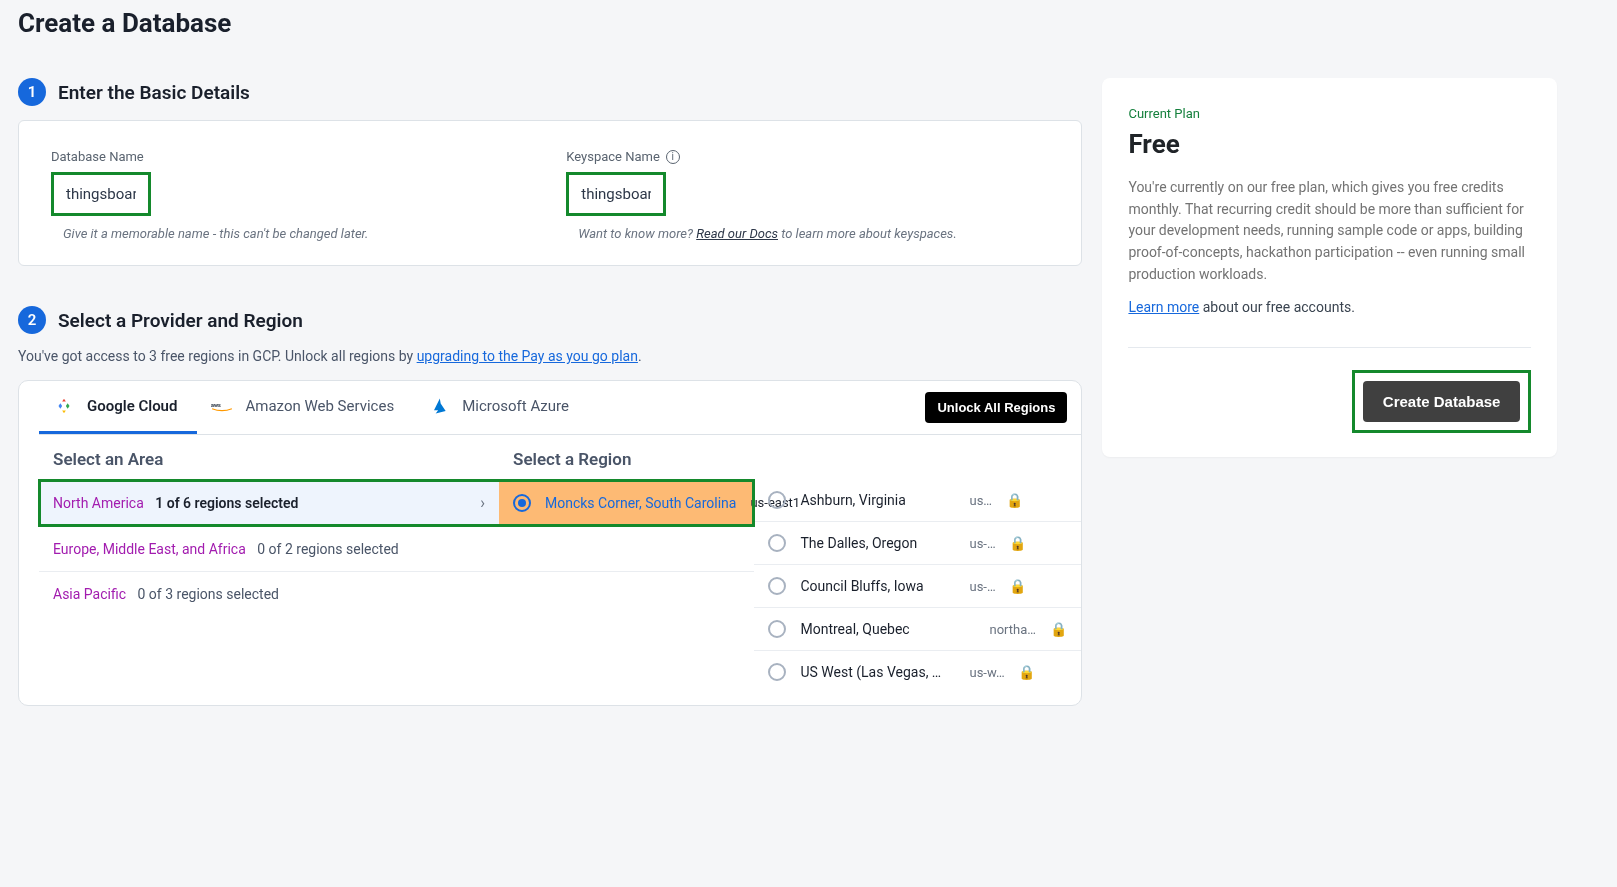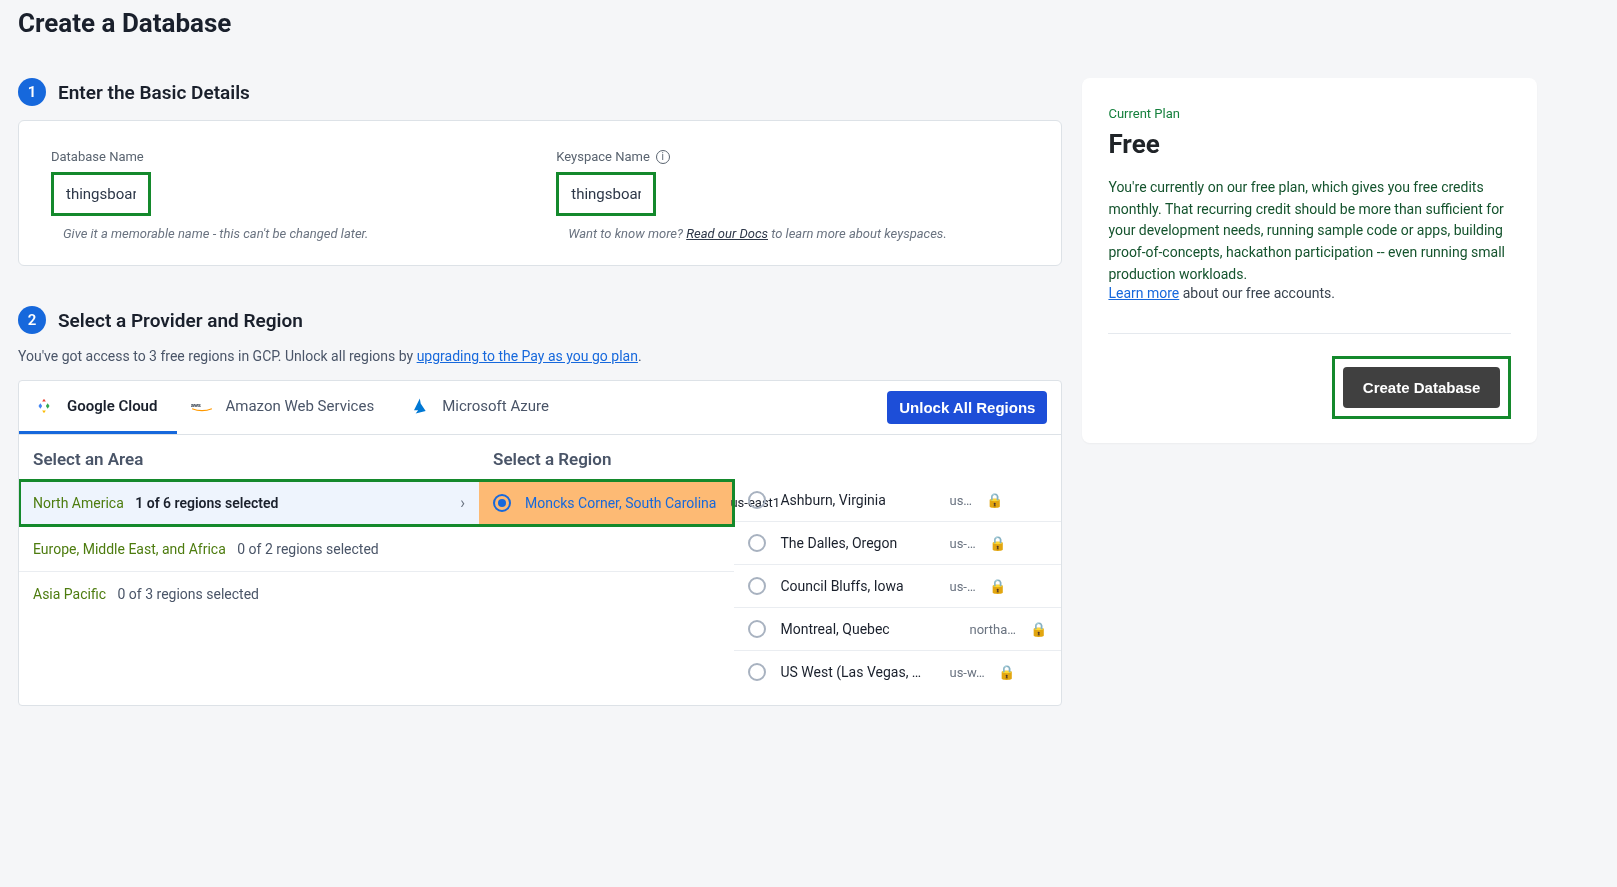--- a/index.html
+++ b/index.html
@@ -101,22 +101,23 @@
   .step-desc {
     font-size: 14px;
     color: #4a5568;
     margin-bottom: 16px;
   }
   .step-desc a { color: #1668dc; text-decoration: underline; }
 
   .providers-card {
     background: #fff;
     border: 1px solid #dde2e7;
-    border-radius: 4px;
+    border-radius: 10px;
     overflow: hidden;
+    padding-left: 20px;
   }
   .tabs-bar {
     display: flex;
     justify-content: space-between;
     align-items: center;
     border-bottom: 1px solid #dde2e7;
     padding: 0 14px 0 0;
   }
   .tabs { display: flex; }
   .tab {
@@ -130,25 +131,25 @@
     border-bottom: 3px solid transparent;
   }
   .tab.active {
     color: #1a202c;
     font-weight: 600;
     border-bottom-color: #1668dc;
   }
   .tab-icon { width: 22px; height: 22px; display:inline-flex; align-items:center; justify-content:center; }
 
   .unlock-btn {
-    background: #1d4ed8;
+    background: #000000;
     color: #fff;
     border: none;
     border-radius: 4px;
-    font-size: 15px;
+    font-size: 13px;
     font-weight: 600;
     padding: 8px 12px;
     cursor: pointer;
   }
 
   .columns-header {
     display: flex;
     padding: 14px 14px 10px 14px;
     font-size: 17px;
     font-weight: 600;
@@ -166,21 +167,21 @@
 
   .area-item {
     display: flex;
     align-items: center;
     justify-content: space-between;
     padding: 14px 14px 14px 14px;
     font-size: 14px;
     border-bottom: 1px solid #eaedf1;
     cursor: pointer;
   }
-  .area-item .area-name { color: #4d7c0f; margin-right: 8px; }
+  .area-item .area-name { color: #a21caf; margin-right: 8px; }
   .area-item .area-count { color: #4a5568; font-weight: 600; }
   .area-item.active { background: #eef4fd; }
   .area-item.active .area-count { color: #1a202c; }
   .area-item .chevron { color: #6a7380; font-size: 16px; margin-left: auto; padding-left:8px;}
 
   .region-item {
     display: flex;
     align-items: center;
     gap: 14px;
     padding: 12px 14px;
@@ -225,21 +226,21 @@
 
   
   .side-card {
     background: #fff;
     border-radius: 8px;
     padding: 28px 26px 24px 26px;
     box-shadow: 0 1px 2px rgba(0,0,0,.04);
   }
   .plan-label { font-size: 13px; color: #15803d; margin-bottom: 8px; }
   .plan-name { font-size: 26px; font-weight: 700; margin-bottom: 18px; }
-  .plan-desc { font-size: 14px; color: #14532d; line-height: 1.55; }
+  .plan-desc { font-size: 14px; color: #737373; line-height: 1.55; margin-bottom: 14px; }
   .plan-learn { font-size: 14px; color: #3a4450; }
   .plan-learn a { color: #1668dc; text-decoration: underline; }
   .side-divider { border: none; border-top: 1px solid #e5e9ee; margin: 32px 0 22px; }
   .side-actions { display:flex; justify-content:flex-end; }
   .create-btn-wrap { border: 3px solid #14892c; padding: 8px; display:inline-block; }
   .create-btn {
     background: #404040;
     color: #fff;
     border: none;
     border-radius: 4px;

